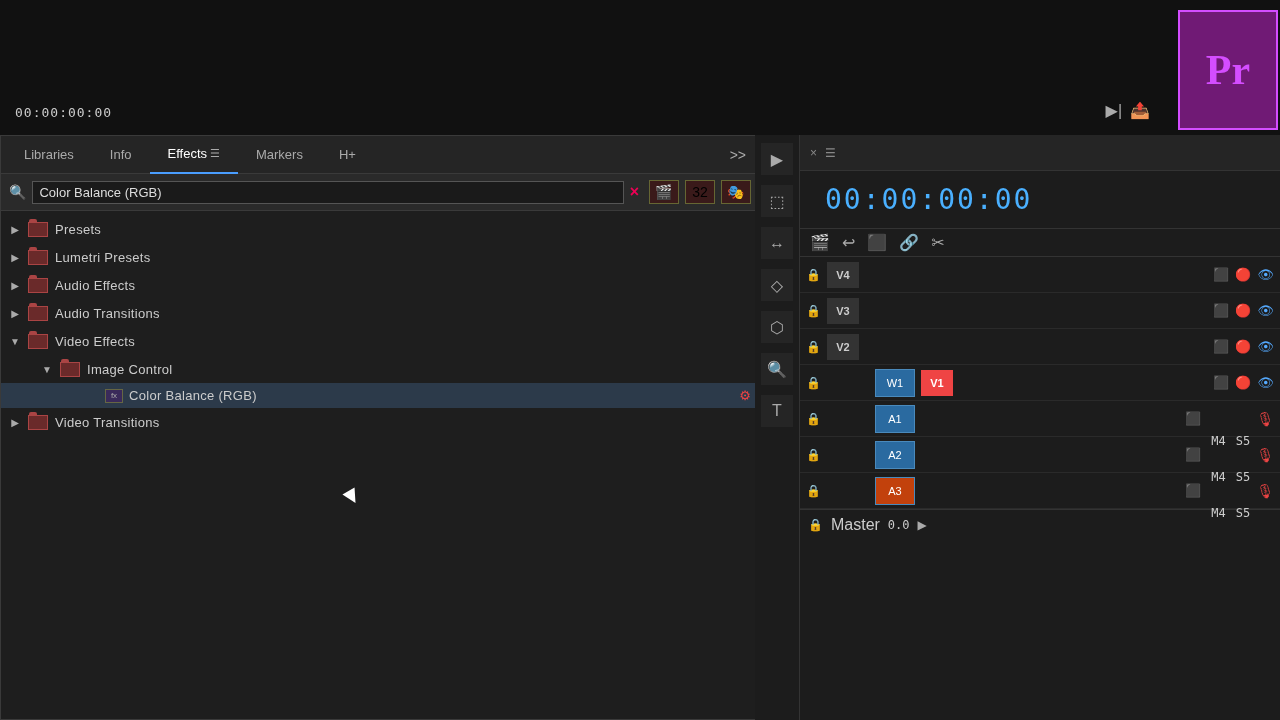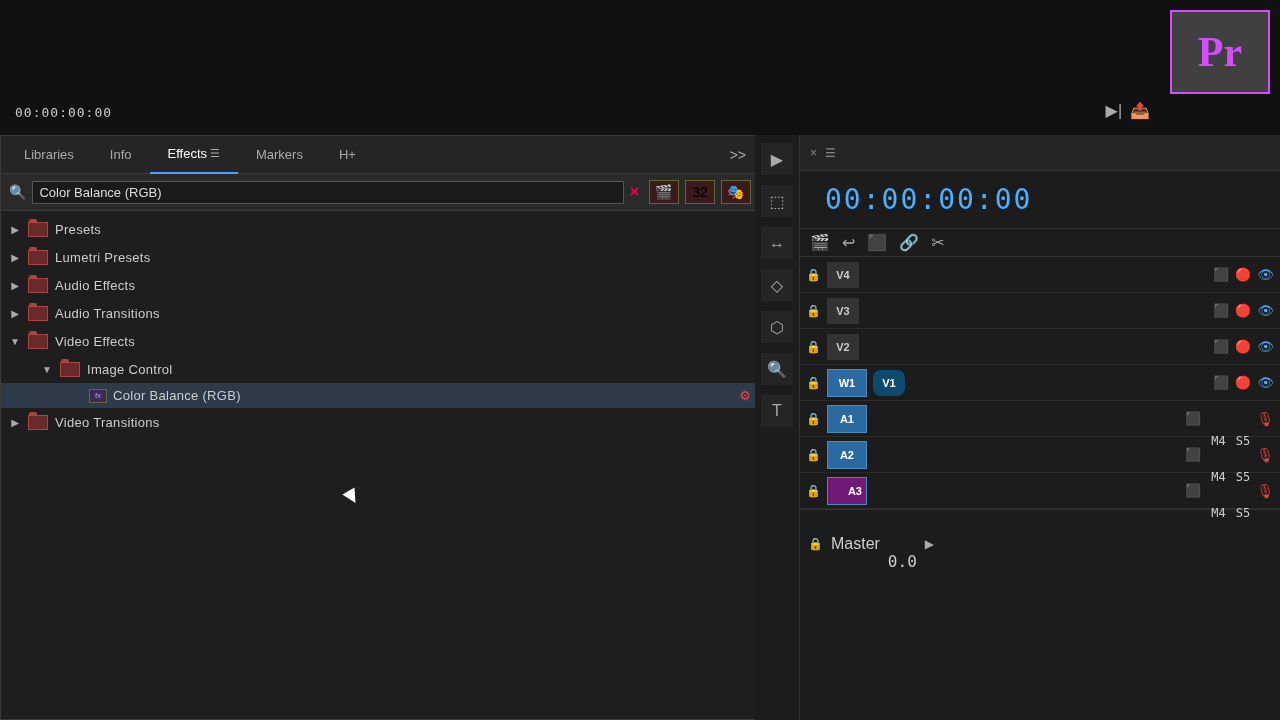--- a/index.html
+++ b/index.html
@@ -26,24 +26,24 @@
       left: 15px;
       color: #ccc;
       font-size: 13px;
       font-family: monospace;
       letter-spacing: 1px;
     }
 
     .premiere-logo {
       position: absolute;
       top: 10px;
-      right: 10px;
+      right: 2px;
       width: 100px;
-      height: 84px;
-      background: #404040;
+      height: 120px;
+      background: #701a75;
       border: 2px solid #d44dff;
       display: flex;
       align-items: center;
       justify-content: center;
     }
 
     .premiere-logo-text {
       color: #d44dff;
       font-size: 42px;
       font-weight: bold;
@@ -238,20 +238,21 @@
     .effect-icon {
       width: 18px;
       height: 14px;
       background: #3a2a5a;
       border: 1px solid #664;
       display: flex;
       align-items: center;
       justify-content: center;
       font-size: 8px;
       color: #aaa;
+      margin-left: 16px;
     }
 
     .item-label {
       color: #ccc;
       font-size: 13px;
       letter-spacing: 0.3px;
     }
 
     .close-btn {
       color: #888;
@@ -346,38 +347,38 @@
       align-items: center;
       justify-content: center;
       font-size: 11px;
       font-weight: bold;
       color: #ccc;
       background: #333;
       cursor: pointer;
     }
 
     .track-label.blue {
-      background: #0c4a6e;
+      background: #ef4444;
       color: #fff;
-      border-radius: 8px;
     }
 
     .track-clip {
       height: 28px;
       background: #2a6aa0;
       border: 1px solid #4a8abc;
       display: flex;
       align-items: center;
       justify-content: center;
       color: #fff;
       font-size: 11px;
-      font-weight: bold;
+      font-weight: normal;
       cursor: pointer;
       min-width: 40px;
       padding: 0 4px;
+      margin-left: 48px;
     }
 
     .track-icons {
       display: flex;
       gap: 6px;
       margin-left: auto;
       align-items: center;
     }
 
     .track-icon-small {
@@ -420,23 +421,22 @@
       border-top: 1px solid #333;
     }
 
     .master-label {
       color: #ccc;
       font-size: 16px;
     }
 
     .master-value {
       color: #ccc;
-      font-size: 16px;
+      font-size: 12px;
       font-family: monospace;
-      margin-top: 36px;
     }
 
     .expand-btn {
       color: #aaa;
       font-size: 12px;
       cursor: pointer;
     }
 
     .cursor-arrow {
       position: absolute;
@@ -681,21 +681,21 @@
     <div class="track-icons">
       <span class="track-icon-small">⬛</span>
       <span class="meter-value">M4</span>
       <span class="meter-value">S5</span>
       <span class="audio-mic">🎙</span>
     </div>
   </div>
 
   <div class="track-row">
     <span class="track-lock-icon">🔒</span>
-    <div class="track-clip" style="background:#701a75;justify-content:flex-end;">
+    <div class="track-clip" style="background:#c2410c;">
       <span>A3</span>
     </div>
     <div class="track-icons">
       <span class="track-icon-small">⬛</span>
       <span class="meter-value">M4</span>
       <span class="meter-value">S5</span>
       <span class="audio-mic">🎙</span>
     </div>
   </div>
 

